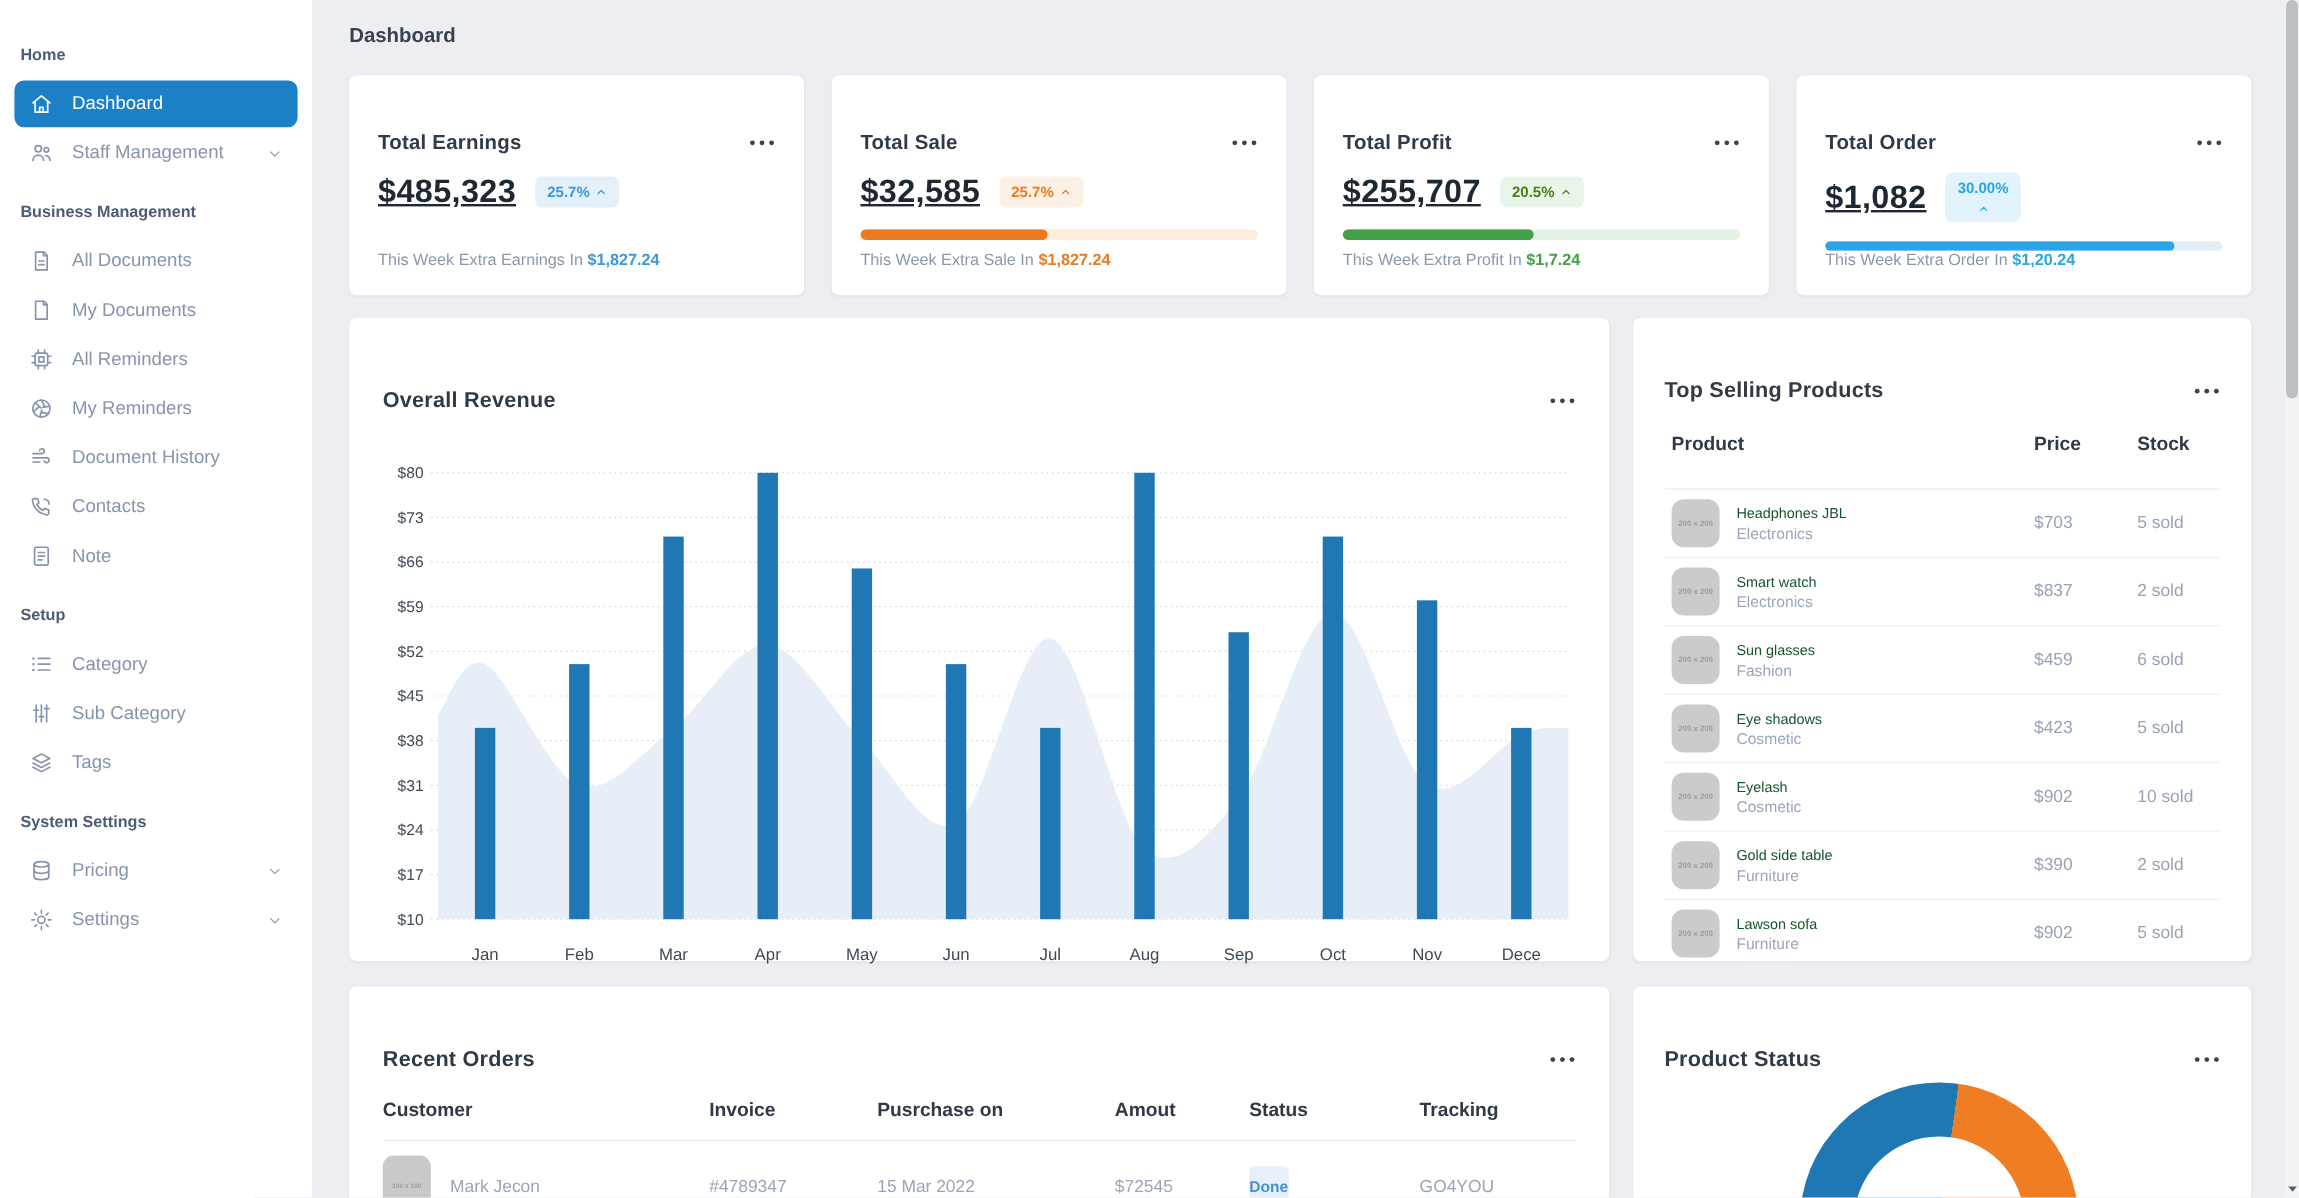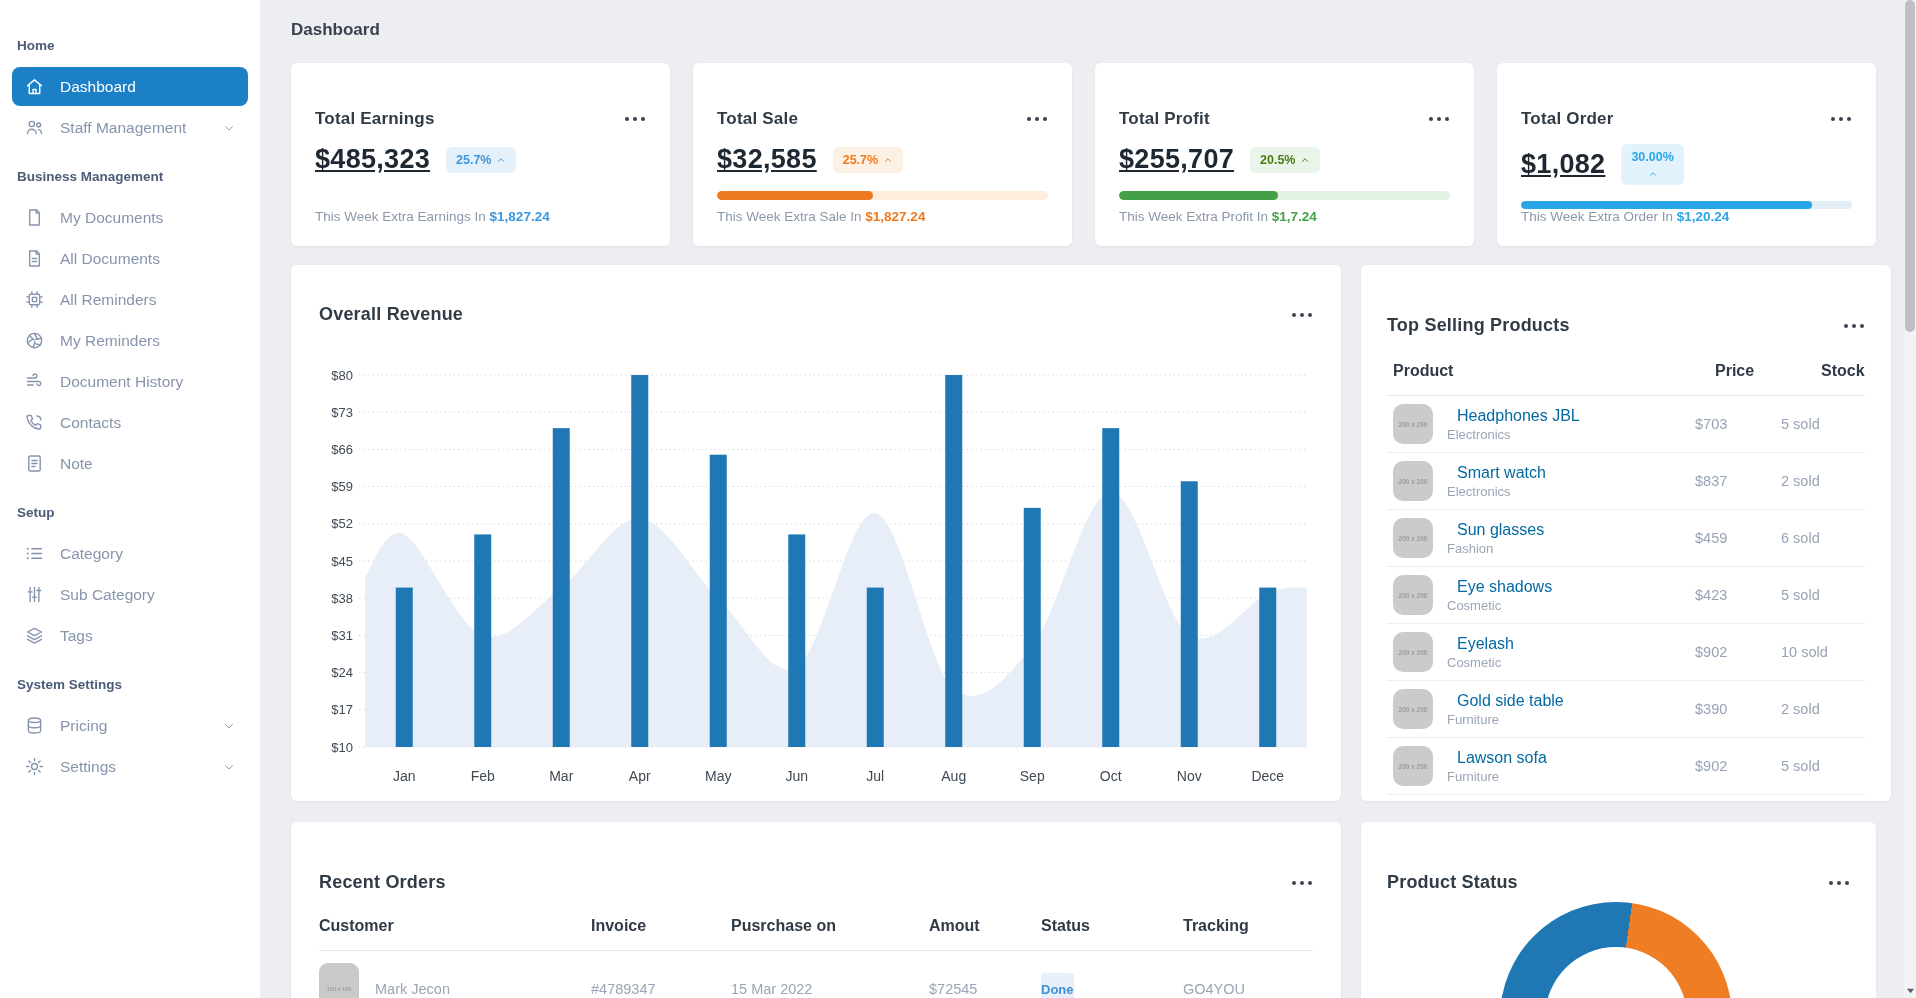--- a/index.html
+++ b/index.html
@@ -34,29 +34,29 @@
   .stat-value { font-size:27px; font-weight:700; color:#1e2832; letter-spacing:.3px;text-decoration:underline; }
   .stat-badge { display:inline-flex; align-items:center; gap:5px; margin-left:16px; font-size:12.5px; font-weight:600; padding:6px 10px; border-radius:6px; cursor:pointer; }
   .stat-badge svg { width:10px; height:10px; stroke:currentColor; fill:none; stroke-width:2.4; stroke-linecap:round; stroke-linejoin:round; }
   .stat-progress { margin-top:16px; height:9px; border-radius:5px; overflow:hidden; }
   .stat-progress .fill { height:100%; border-radius:5px; }
   .stat-foot { margin-top:auto; font-size:13.5px; color:#8b98a9; white-space:nowrap; }
   .stat-foot .amt { font-weight:600; }
 
   
   .mid-row { display:flex; gap:20px; margin-top:19px; }
-  .revenue-card { width:1050px; flex:none; height:536px; padding:15px 28px; }
+  .revenue-card { width:1050px; flex:none; height:536px; padding:34px 28px; }
   .side-card { flex:1; height:536px; padding:26px 26px; }
 
   
-  .ts-header { display:grid; grid-template-columns:302px 86px auto; margin-top:26px; padding:0 0 15px 6px; border-bottom:1px solid #e8ebee; font-size:16px; font-weight:700; color:#2f3a46;gap:20px; }
+  .ts-header { display:grid; grid-template-columns:302px 86px auto; margin-top:26px; padding:0 0 27px 6px; border-bottom:1px solid #e8ebee; font-size:16px; font-weight:700; color:#2f3a46; }
   .ts-row { display:grid; grid-template-columns:302px 86px auto; align-items:center; padding:8px 0 8px 6px; border-bottom:1px solid #eceff2; height:57px; }
   .ts-prod { display:flex; align-items:center; gap:14px; }
   .thumb { width:40px; height:40px; border-radius:10px; background:#cbcbcb; color:#9b9b9b; font-size:6.5px; font-weight:700; display:flex; align-items:center; justify-content:center; flex:none; }
-  .ts-name { font-size:16px; color:#0369a1;margin-left:10px; }
+  .ts-name { font-size:12px; color:#14532d; }
   .ts-cat { font-size:13px; color:#9aa6b8; margin-top:2px; }
   .ts-num { font-size:14.5px; color:#97a3b4; }
 
   
   .orders-card { width:1050px; flex:none; height:240px; padding:26px 28px; }
   .bot-row { display:flex; gap:20px; margin-top:21px; }
   .ro-header { display:grid; grid-template-columns:272px 140px 198px 112px 142px auto; margin-top:24px; padding-bottom:15px; border-bottom:1px solid #e8ebee; font-size:16px; font-weight:700; color:#2f3a46; }
   .ro-row { display:grid; grid-template-columns:272px 140px 198px 112px 142px auto; align-items:center; padding:12px 0; border-bottom:1px solid #eceff2; font-size:14.5px; color:#9aa5b5; }
   .ro-cust { display:flex; align-items:center; gap:16px; }
   .avatar-thumb { width:40px; height:52px; border-radius:9px; background:#c9c9c9; color:#9b9b9b; font-size:5.5px; font-weight:700; display:flex; align-items:center; justify-content:center; flex:none; }
@@ -111,34 +111,34 @@
       </span>
   </div>
 
   <div class="nav-section-label">Business Management</div>
 
   <div class="nav-item">
     <span class="nav-icon">
       <svg viewBox="0 0 24 24">
           <path d="M6.5 3.5h8l3 3V20.5h-11z"></path>
           <path d="M14 3.5V7h3.5"></path>
-        </svg>
-    </span>
-    <span class="nav-label">My Documents</span>
+          <path d="M9.5 12h5M9.5 15.5h5"></path>
+        </svg>
+    </span>
+    <span class="nav-label">All Documents</span>
   </div>
 
   <div class="nav-item">
     <span class="nav-icon">
       <svg viewBox="0 0 24 24">
           <path d="M6.5 3.5h8l3 3V20.5h-11z"></path>
           <path d="M14 3.5V7h3.5"></path>
-          <path d="M9.5 12h5M9.5 15.5h5"></path>
-        </svg>
-    </span>
-    <span class="nav-label">All Documents</span>
+        </svg>
+    </span>
+    <span class="nav-label">My Documents</span>
   </div>
 
   <div class="nav-item">
     <span class="nav-icon">
       <svg viewBox="0 0 24 24">
           <rect x="6" y="6" width="12" height="12" rx="2"></rect>
           <rect x="9.6" y="9.6" width="4.8" height="4.8"></rect>
           <path d="M9 3.2v2.4M15 3.2v2.4M9 18.4v2.4M15 18.4v2.4M3.2 9h2.4M3.2 15h2.4M18.4 9h2.4M18.4 15h2.4"></path>
         </svg>
     </span>

